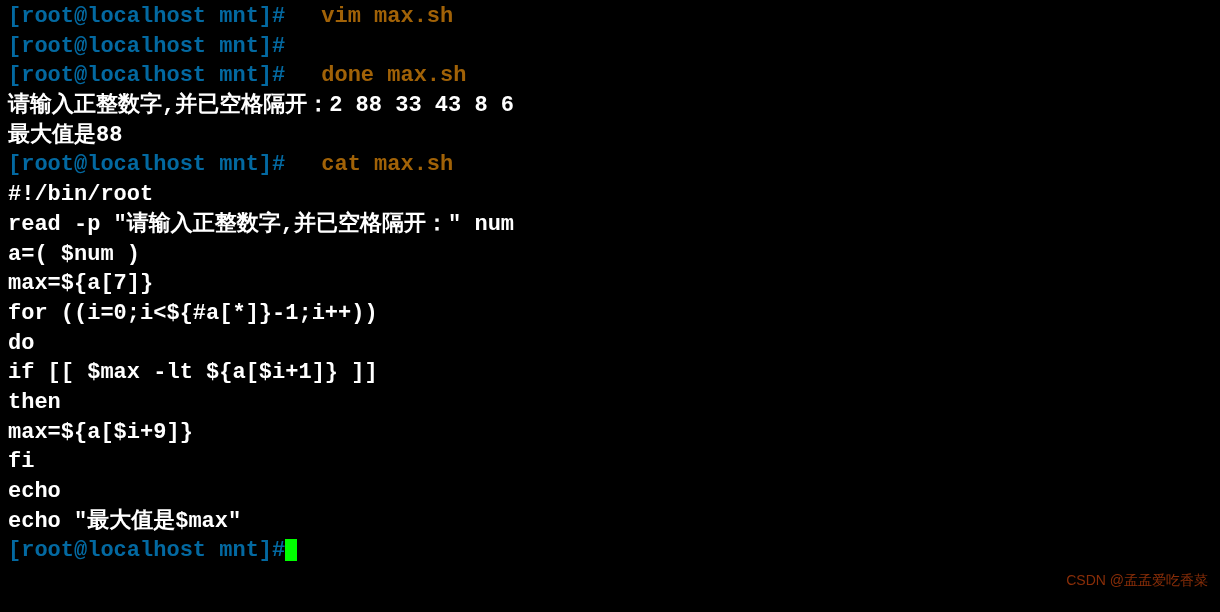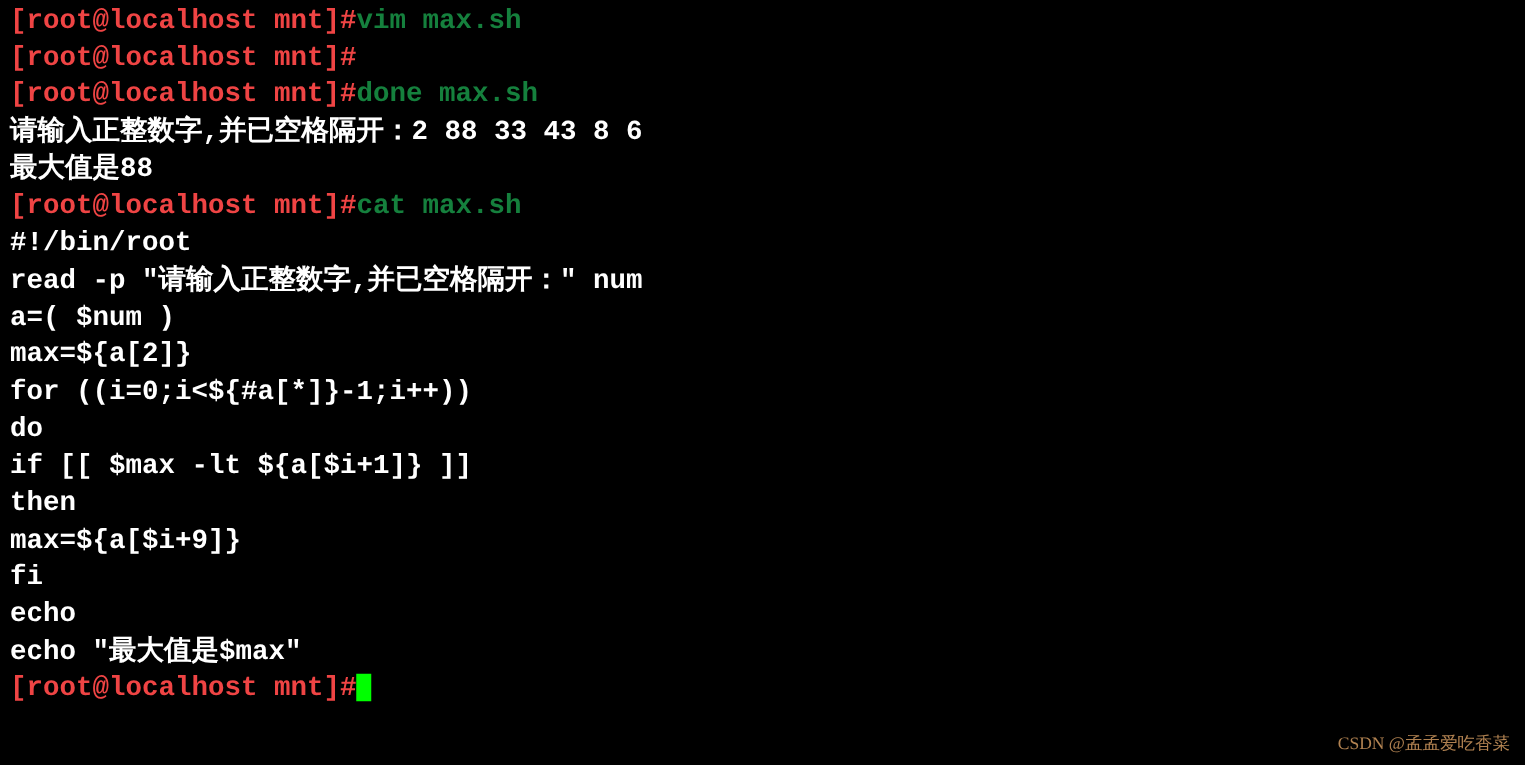--- a/index.html
+++ b/index.html
@@ -17,62 +17,63 @@
       width: 1220px;
       height: 612px;
       overflow: hidden;
       position: relative;
       font-weight: bold;
     }
     .line {
       white-space: pre;
     }
     .prompt-user {
-      color: #ef4444;
+      color: #0369a1;
       margin-top: 39px;
     }
     .command {
-      color: #15803d;
+      color: #a16207;
+      margin-left: 36px;
     }
     .output {
       color: #ffffff;
     }
     .cursor {
       display: inline-block;
       width: 12px;
       height: 22px;
       background: #00ff00;
       vertical-align: text-bottom;
       margin-bottom: 2px;
     }
     .watermark {
       position: absolute;
-      bottom: 6px;
+      bottom: 22px;
       right: 12px;
-      color: #fdba74;
+      color: #c2410c;
       font-size: 14px;
-      font-family: Liberation Serif, serif;
+      font-family: Liberation Sans, sans-serif;
       font-weight: normal;
       opacity: 0.7;
     }
   </style>
 </head>
 <body>
 
 <div class="line"><span class="prompt-user">[root@localhost mnt]#</span><span class="command">vim max.sh</span></div>
 <div class="line"><span class="prompt-user">[root@localhost mnt]#</span><span class="command"></span></div>
 <div class="line"><span class="prompt-user">[root@localhost mnt]#</span><span class="command">done max.sh</span></div>
 <div class="line output">请输入正整数字,并已空格隔开：2 88 33 43 8 6</div>
 <div class="line output">最大值是88</div>
 <div class="line"><span class="prompt-user">[root@localhost mnt]#</span><span class="command">cat max.sh</span></div>
 <div class="line output">#!/bin/root</div>
 <div class="line output">read -p "请输入正整数字,并已空格隔开：" num</div>
 <div class="line output">a=( $num )</div>
 <div class="line output"></div>
-<div class="line output">max=${a[2]}</div>
+<div class="line output">max=${a[7]}</div>
 <div class="line output">for ((i=0;i&lt;${#a[*]}-1;i++))</div>
 <div class="line output">do</div>
 <div class="line output">if [[ $max -lt ${a[$i+1]} ]]</div>
 <div class="line output">then</div>
 <div class="line output">max=${a[$i+9]}</div>
 <div class="line output">fi</div>
 <div class="line output">echo</div>
 <div class="line output">echo "最大值是$max"</div>
 <div class="line"><span class="prompt-user">[root@localhost mnt]#</span><span class="cursor"></span></div>
 

